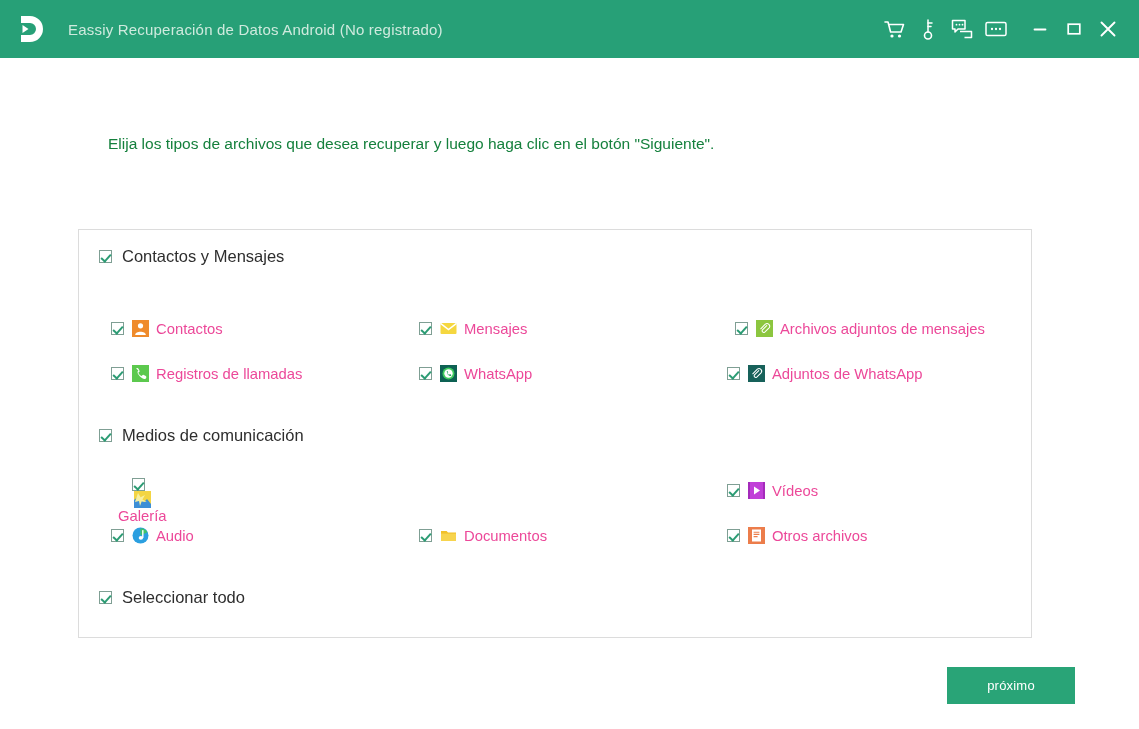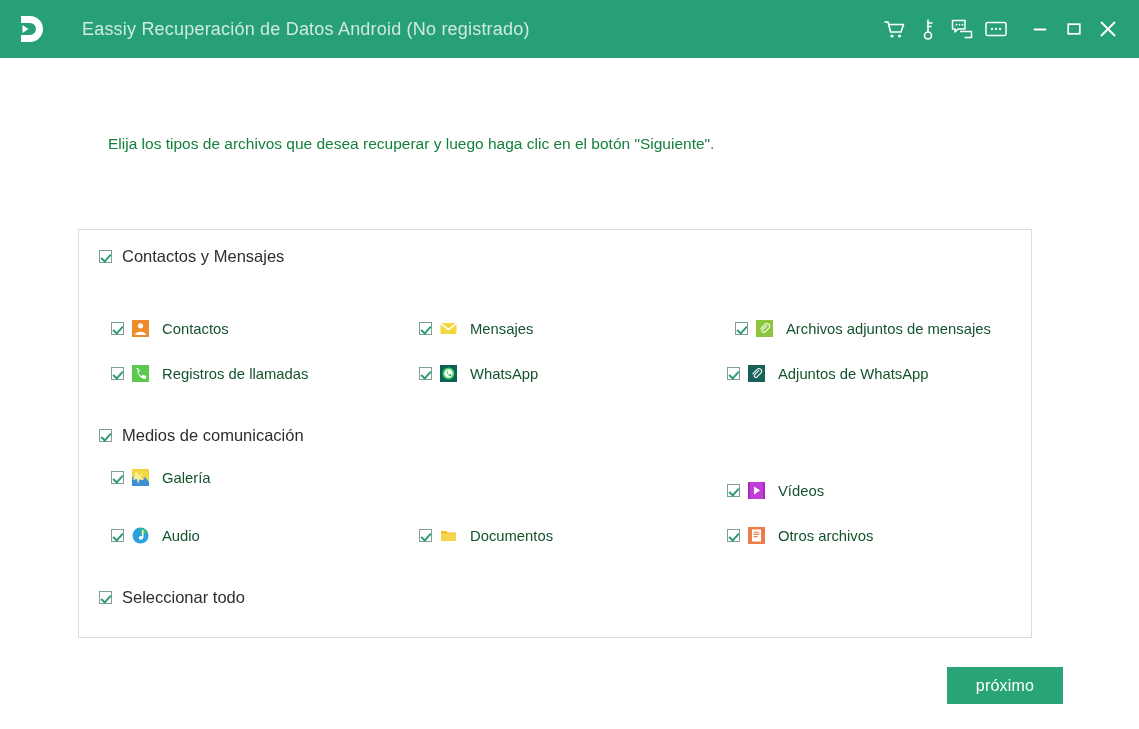--- a/index.html
+++ b/index.html
@@ -19,24 +19,24 @@
     display: flex; align-items: center;
   }
   .logo-box {
     width: 60px; height: 58px;
     display: flex; align-items: center; justify-content: center;
     flex: 0 0 60px;
   }
   .logo-box svg { display: block; }
   .app-title {
     color: #cfeade;
-    font-size: 18px;
+    font-size: 15px;
     letter-spacing: .2px;
     white-space: nowrap;
-    margin-left: 22px;
+    margin-left: 8px;
     flex: 1 1 auto;
   }
   .tb-icons {
     display: flex; align-items: center;
     margin-right: 14px;
     flex: 0 0 auto;
   }
   .tb-btn {
     width: 34px; height: 40px;
     display: flex; align-items: center; justify-content: center;
@@ -111,40 +111,40 @@
     white-space: nowrap;
   }
   .item .ico {
     width: 17px; height: 17px;
     flex: 0 0 17px;
     margin-left: 8px;
     display: block;
     border-radius: 1px;
   }
   .item .lbl {
-    margin-left: 13px;
+    margin-left: 7px;
     font-size: 14.8px;
-    color: #14532d;
+    color: #ec4899;
     white-space: nowrap;
   }
 
   
   .col1 { left: 32px; }
   .col2 { left: 340px; }
   .col3 { left: 648px; }
 
   
   .next-btn {
     position: absolute;
     left: 947px; top: 609px;
-    width: 116px; height: 37px;
+    width: 128px; height: 37px;
     background: #29a477;
     color: #ffffff;
     border: none;
-    font-size: 16px;
+    font-size: 13px;
     font-family: "Liberation Sans", sans-serif;
     cursor: pointer;
     display: flex; align-items: center; justify-content: center;
     letter-spacing: .2px;
   }
 </style>
 </head>
 <body>
 
 <div class="titlebar">
@@ -313,21 +313,21 @@
         </svg>
       </span>
       <span class="lbl">Adjuntos de WhatsApp</span>
     </div>
 
     <div class="group-head" style="top:196px;">
       <span class="cb"></span>
       <span class="lbl">Medios de comunicación</span>
     </div>
 
-    <div class="item col1" style="top:239px;">
+    <div class="item col1" style="top:248px;flex-direction:column;">
       <span class="cb"></span>
       <span class="ico">
         <svg width="17" height="17" viewBox="0 0 17 17">
           <rect width="17" height="17" fill="#f3d543"></rect>
           <path d="M0 17 L0 9 L5 5 L10 11 L13 8 L17 13 L17 17 Z" fill="#3d8fd6"></path>
           <path d="M4 2 L6.6 6.3 L11 4 L8.4 8.4 L12.8 11 L7.6 10.6 L6 15 L5 10 L1 11 Z" fill="#f8f0a0"></path>
         </svg>
       </span>
       <span class="lbl">Galería</span>
     </div>

